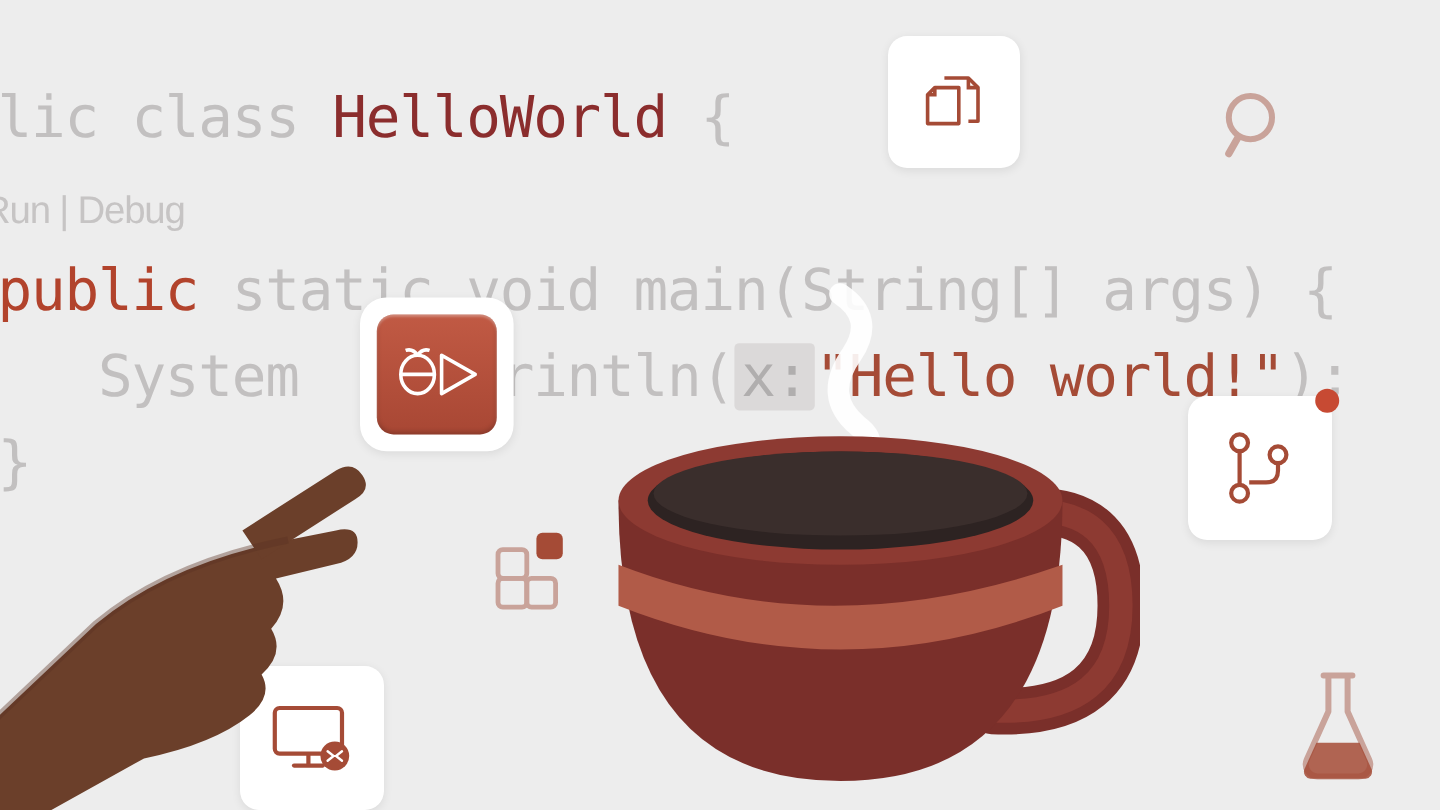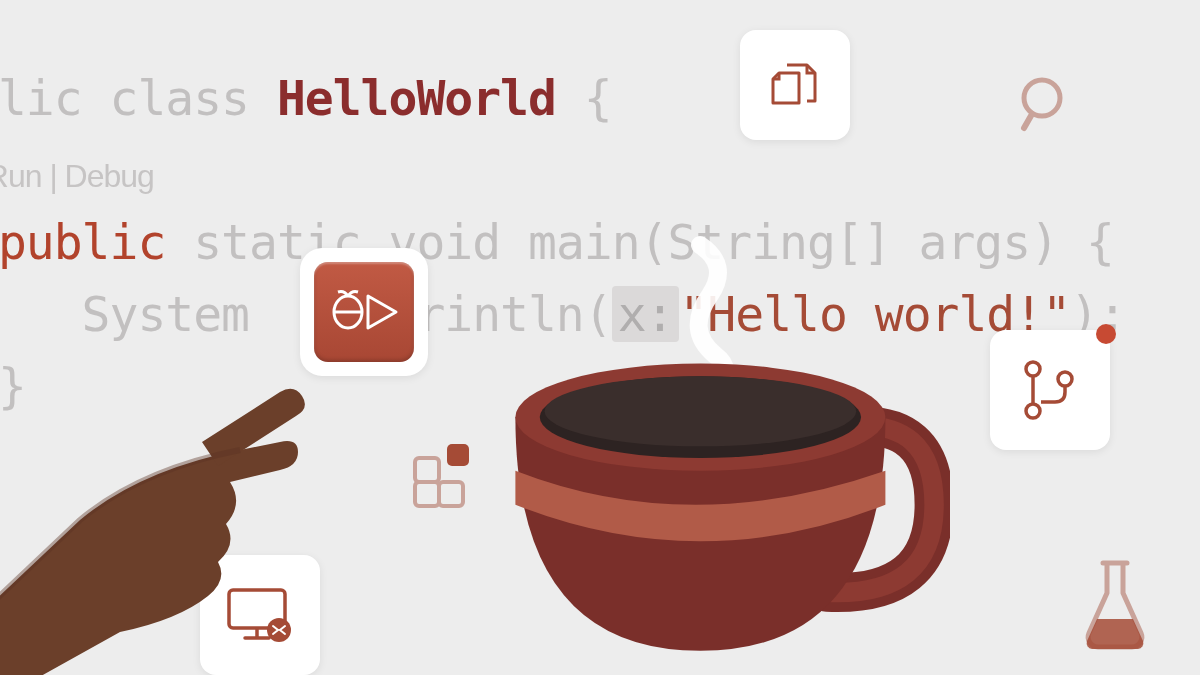--- a/index.html
+++ b/index.html
@@ -15,21 +15,21 @@
     position: absolute;
     top: -10px;
     left: -30px;
     font-size: 48px;
     line-height: 1.5;
     color: #c2c0c0;
     white-space: pre;
     letter-spacing: -1px;
   }
   .kw-class { color: #c2c0c0; }
-  .cls-name { color: #8b2d2d; font-weight: 700; }
+  .cls-name { color: #8b2d2d; font-weight: 400; }
   .codelens { color: #c6c4c4; font-size: 32px; font-family: -apple-system, 'Segoe UI', sans-serif; }
   .kw-public { color: #b2432c; font-weight: 400; }
   .param-hint {
     background: #dbd9d9;
     padding: 0 6px;
     border-radius: 4px;
     color: #b0aeae;
   }
   .string-lit { color: #a54b36; }
 

